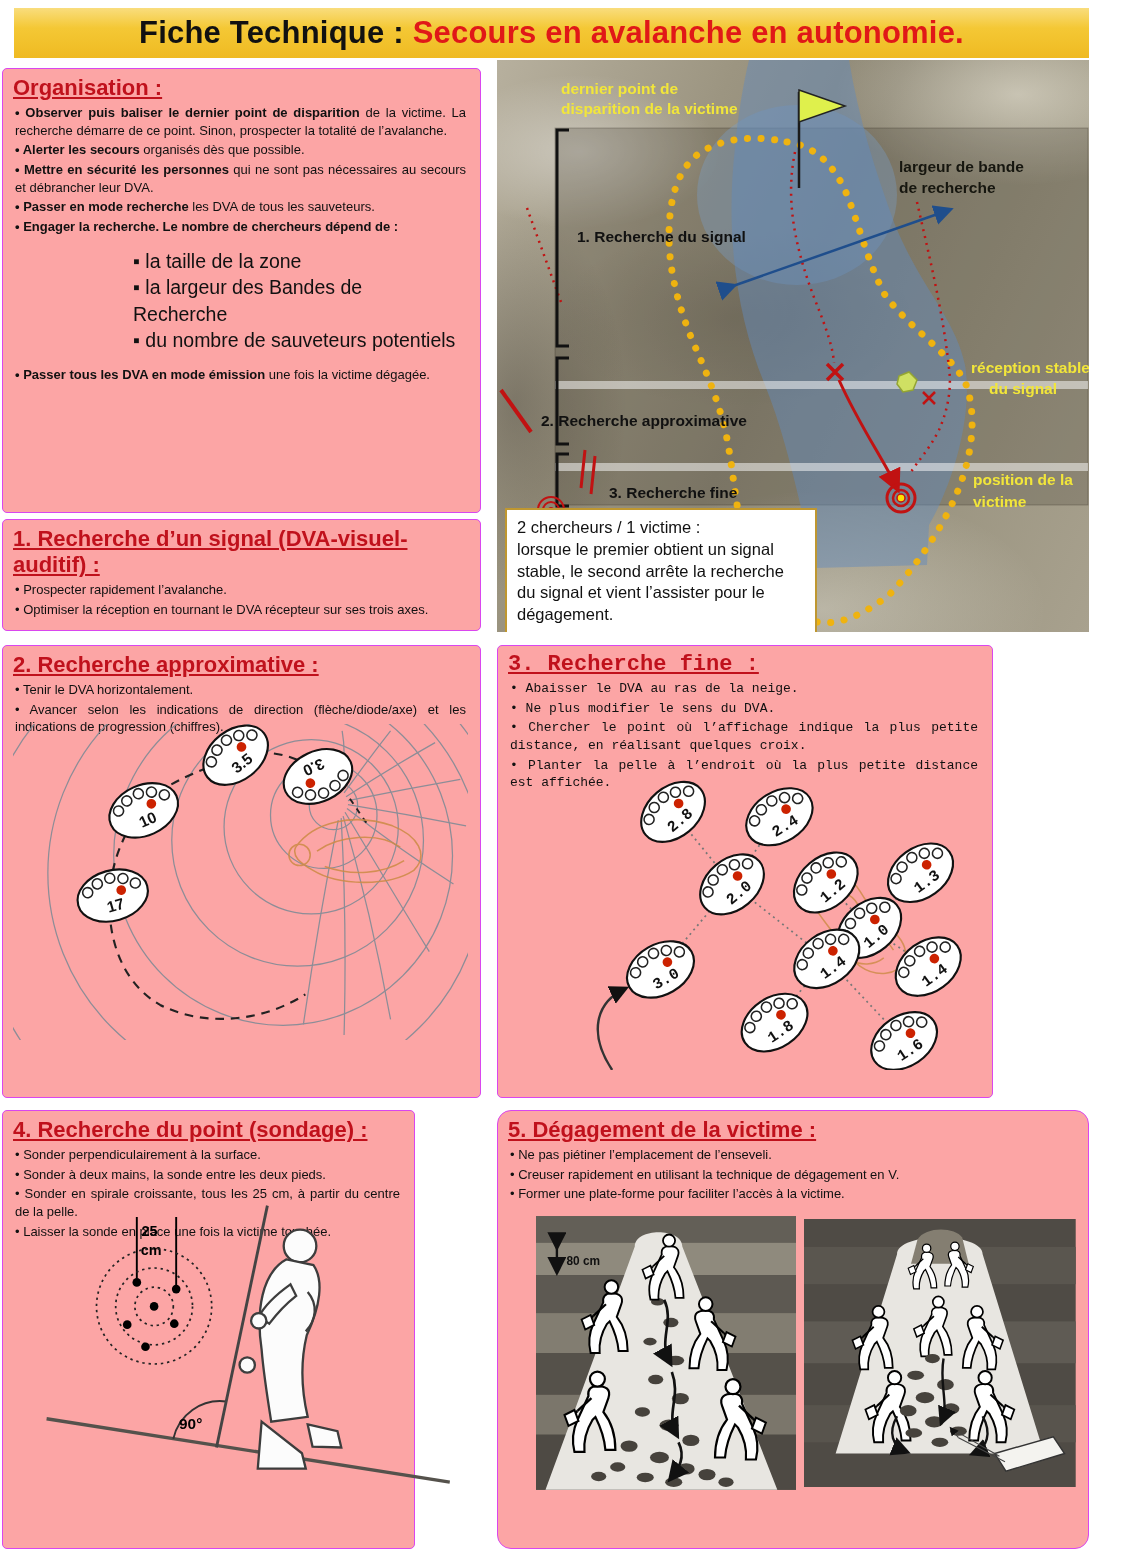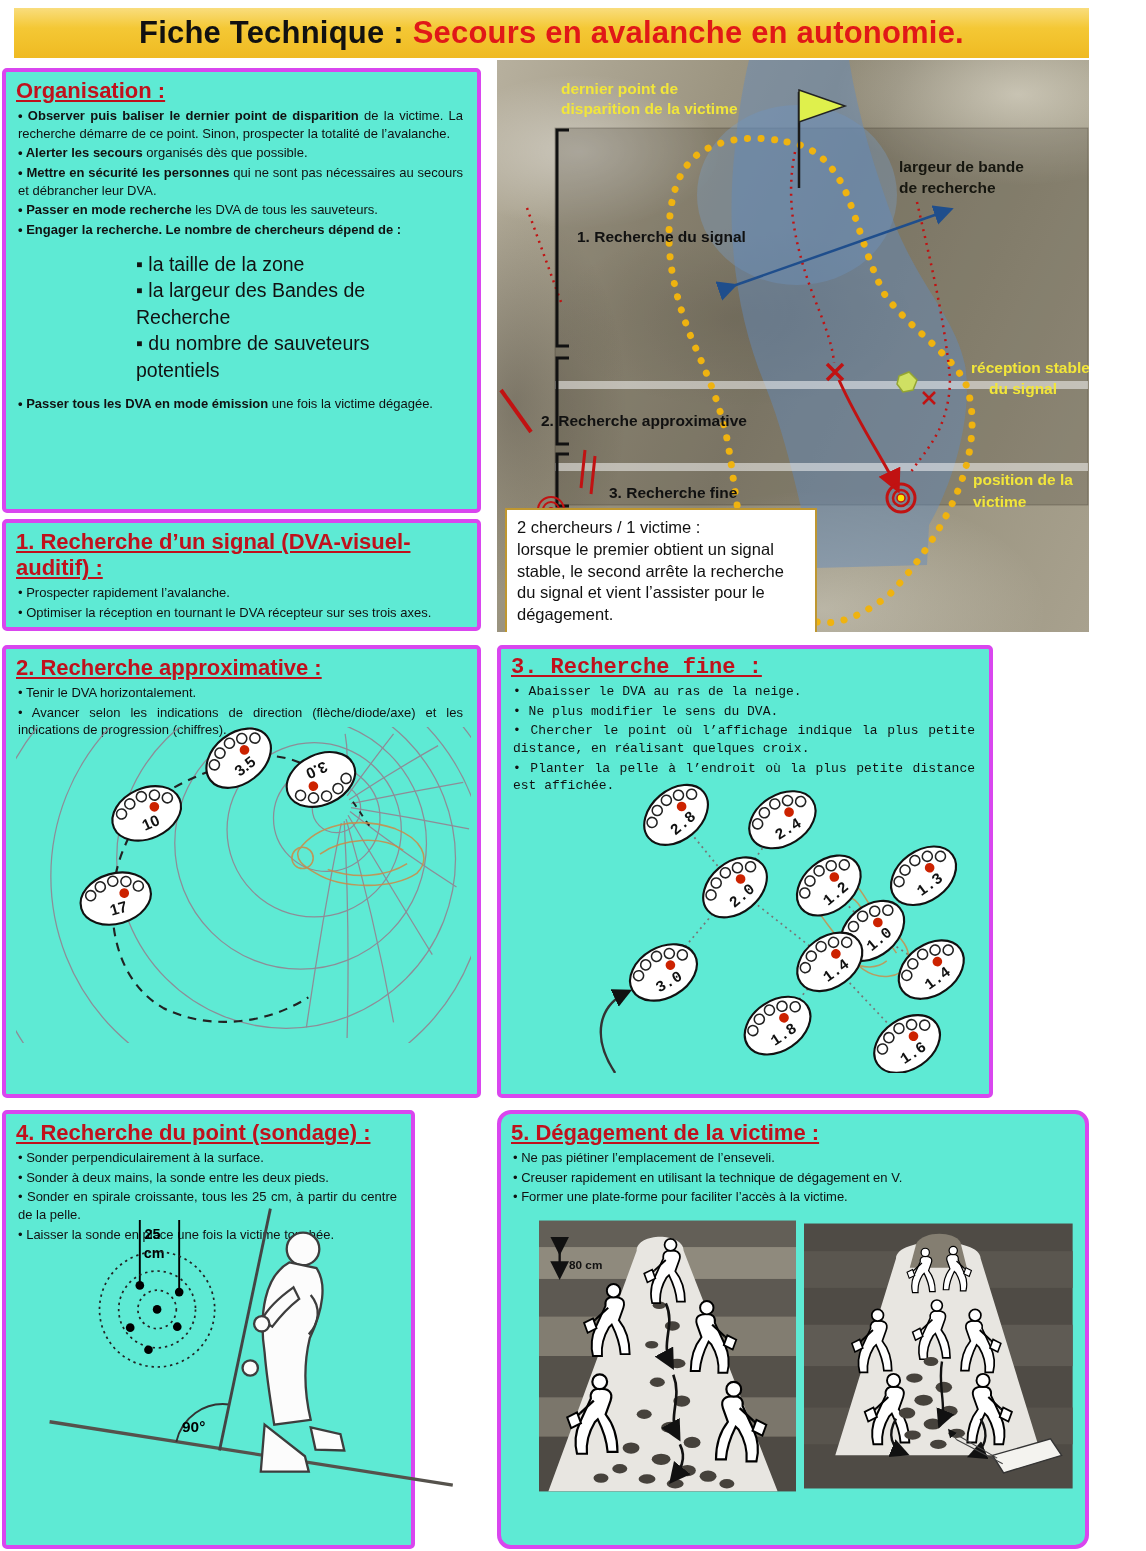--- a/index.html
+++ b/index.html
@@ -5,21 +5,21 @@
   html,body{margin:0;padding:0;background:#ffffff;}
   .page{position:relative;width:1146px;height:1551px;background:#fff;
         font-family:"Liberation Sans",sans-serif;color:#111;overflow:hidden;padding-left:27px;}
   
   .titlebar{position:absolute;left:14px;top:8px;width:1075px;height:50px;
     background:linear-gradient(180deg,#f9dd7d 0%,#f4c835 40%,#efba22 100%);
     display:flex;align-items:center;justify-content:center;
     font-weight:bold;font-size:31px;letter-spacing:.2px;}
   .titlebar .hl{color:#e01818;margin-left:9px;}
   
-  .box{position:absolute;background:#5eead4;border:4px solid #d946ef;border-radius:5px;
+  .box{position:absolute;background:#fca5a5;border:1px solid #d946ef;border-radius:5px;
        box-sizing:border-box;padding:4px 12px 6px 10px;}
   .box h2{margin:2px 0 3px 0;font-size:22px;color:#c0111c;text-decoration:underline;}
   .box p{margin:2px 2px;font-size:13px;line-height:1.36;text-align:justify;}
   .box p.lastline{text-align:left;}
   .subs{margin:12px;padding:0 0 0 108px;list-style:none;}
   .subs li{font-size:19.5px;line-height:1.36;}
   .b-org{left:2px;top:68px;width:479px;height:445px;}
   .b-s1{left:2px;top:519px;width:479px;height:112px;}
   .b-s2{left:2px;top:645px;width:479px;height:453px;}
   .b-s3{left:497px;top:645px;width:496px;height:453px;font-family:Liberation Mono, monospace;}

